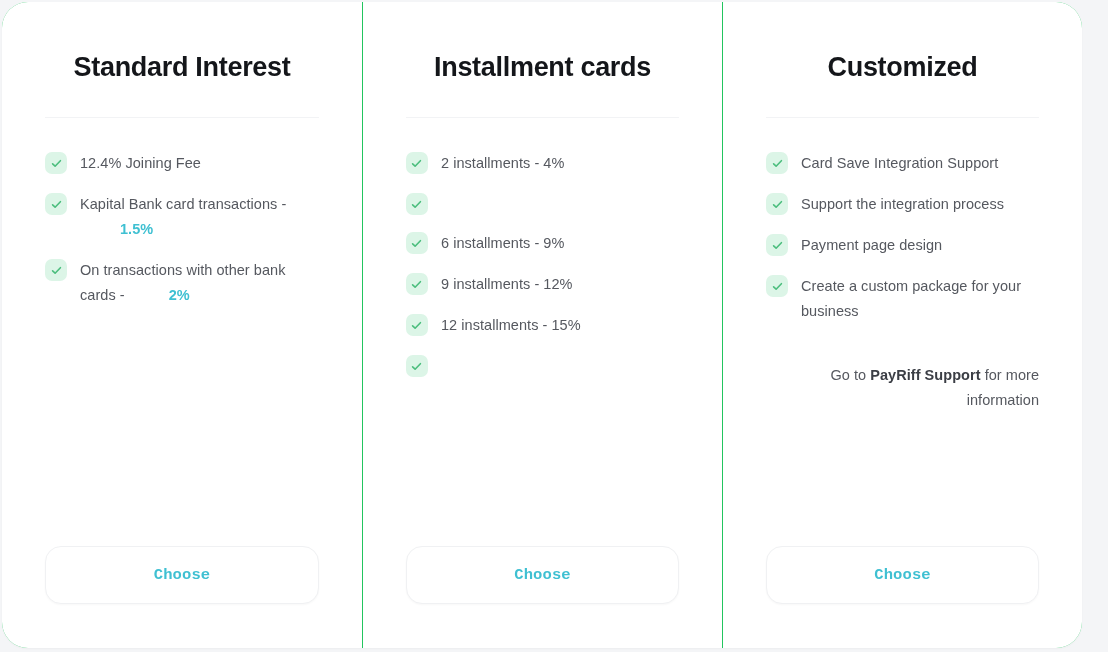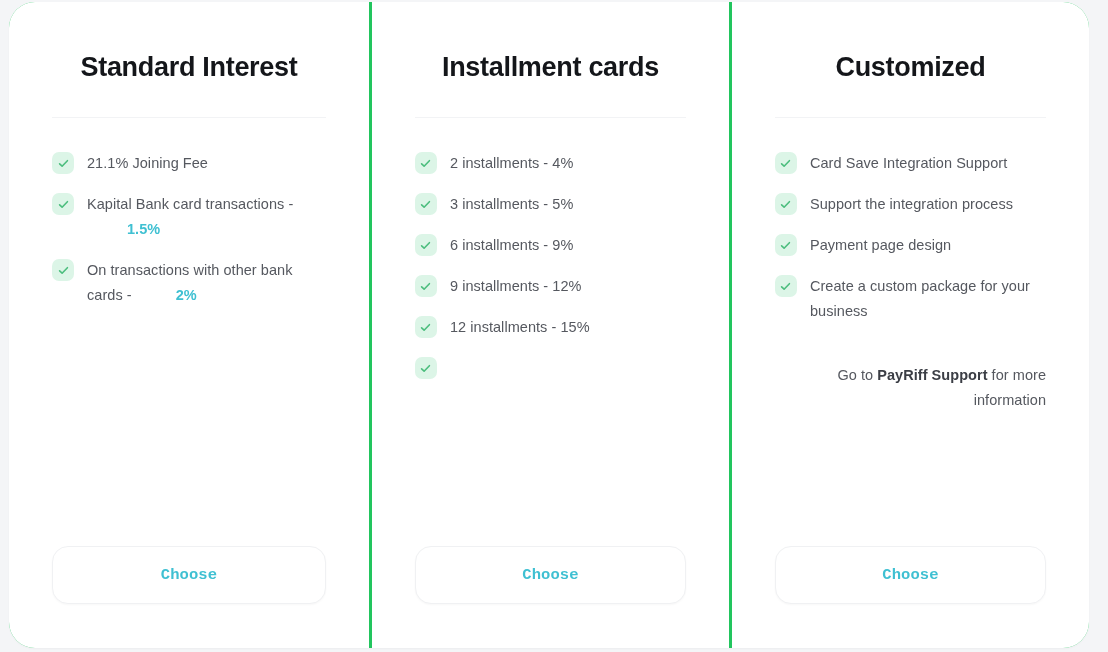--- a/index.html
+++ b/index.html
@@ -10,42 +10,42 @@
   body {
     width: 1108px;
     height: 652px;
     background: #f4f5f7;
     font-family: "Liberation Sans", sans-serif;
     overflow: hidden;
   }
 
   .pricing-panel {
     position: absolute;
-    left: 9px;
+    left: 2px;
     top: 2px;
     width: 1080px;
     height: 646px;
     background: #22c55e;
     border-radius: 26px;
     display: flex;
     box-shadow: 0 1px 2px rgba(20,25,40,0.035);
     overflow: hidden;
   }
 
   .plan-card {
     position: relative;
     width: 369px;
     box-sizing: border-box;
     padding: 0 43px;
     background: #ffffff;
     display: flex;
     flex-direction: column;
   }
   .plan-card + .plan-card {
-    border-left: 3px solid #22c55e;
+    border-left: 1px solid #22c55e;
   }
 
   .plan-title {
     margin: 0;
     padding-top: 48px;
     text-align: center;
     font-size: 27px;
     line-height: 34px;
     font-weight: 700;
     letter-spacing: -0.3px;
@@ -136,21 +136,21 @@
   <section class="plan-card">
     <h2 class="plan-title">Standard Interest</h2>
     <div class="plan-divider"></div>
     <ul class="feature-list">
       <li class="feature-item">
         <span class="check-badge">
           <svg width="13" height="13" viewBox="0 0 13 13" aria-hidden="true">
               <path d="M2.6 6.9 L5.1 9.2 L10.4 3.7" fill="none" stroke="#4cbe7e" stroke-width="1.6" stroke-linecap="round" stroke-linejoin="round"></path>
             </svg>
         </span>
-        <span class="feature-text"><span>21.1% Joining Fee</span><span class="accent"></span></span>
+        <span class="feature-text"><span>12.4% Joining Fee</span><span class="accent"></span></span>
       </li>
       <li class="feature-item">
         <span class="check-badge">
           <svg width="13" height="13" viewBox="0 0 13 13" aria-hidden="true">
               <path d="M2.6 6.9 L5.1 9.2 L10.4 3.7" fill="none" stroke="#4cbe7e" stroke-width="1.6" stroke-linecap="round" stroke-linejoin="round"></path>
             </svg>
         </span>
         <span class="feature-text"><span>Kapital Bank card transactions - </span><span class="accent">1.5%</span></span>
       </li>
       <li class="feature-item">
@@ -176,21 +176,20 @@
             </svg>
         </span>
         <span class="feature-text">2 installments - 4%</span>
       </li>
       <li class="feature-item">
         <span class="check-badge">
           <svg width="13" height="13" viewBox="0 0 13 13" aria-hidden="true">
               <path d="M2.6 6.9 L5.1 9.2 L10.4 3.7" fill="none" stroke="#4cbe7e" stroke-width="1.6" stroke-linecap="round" stroke-linejoin="round"></path>
             </svg>
         </span>
-        <span class="feature-text">3 installments - 5%</span>
       </li>
       <li class="feature-item">
         <span class="check-badge">
           <svg width="13" height="13" viewBox="0 0 13 13" aria-hidden="true">
               <path d="M2.6 6.9 L5.1 9.2 L10.4 3.7" fill="none" stroke="#4cbe7e" stroke-width="1.6" stroke-linecap="round" stroke-linejoin="round"></path>
             </svg>
         </span>
         <span class="feature-text">6 installments - 9%</span>
       </li>
       <li class="feature-item">

